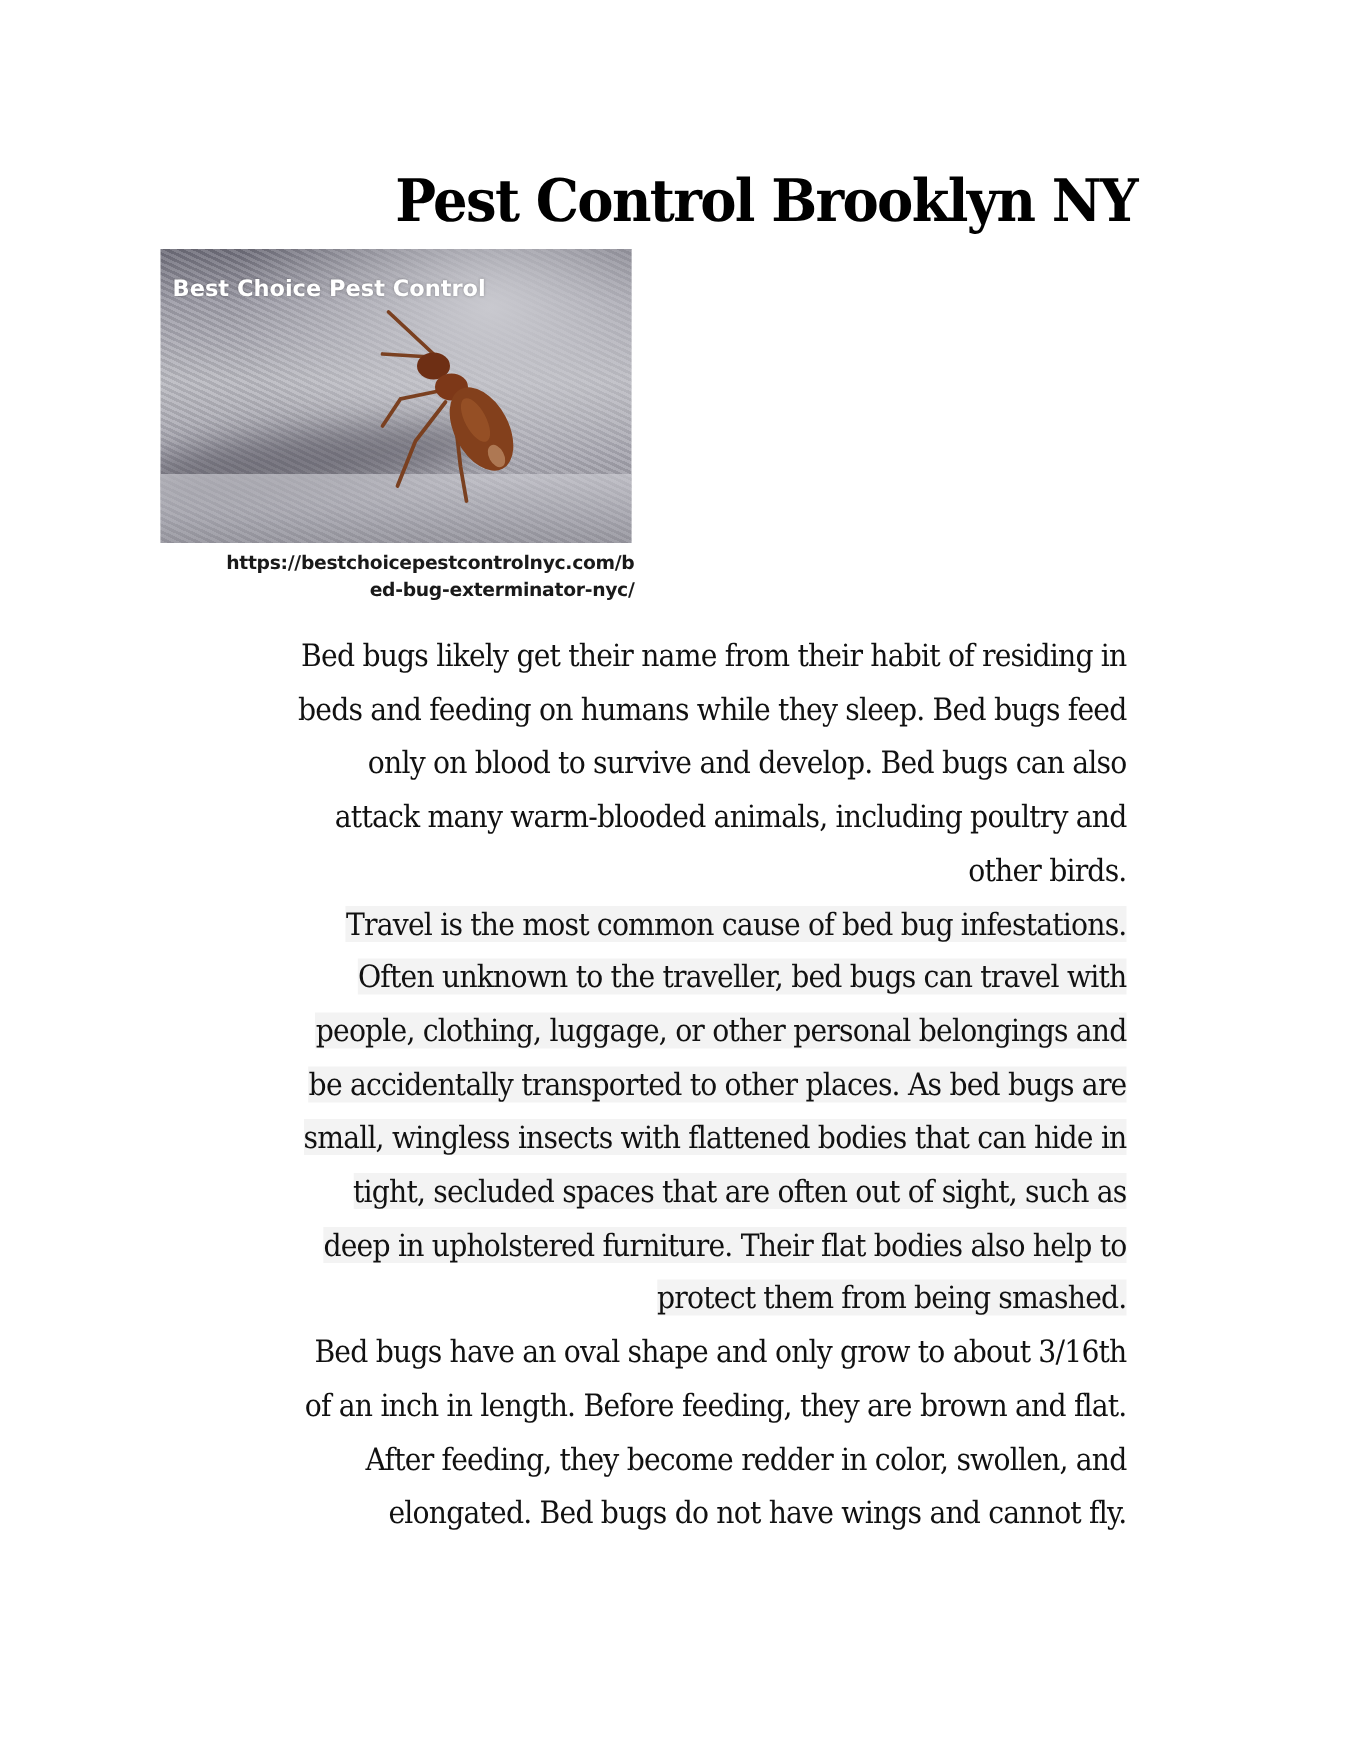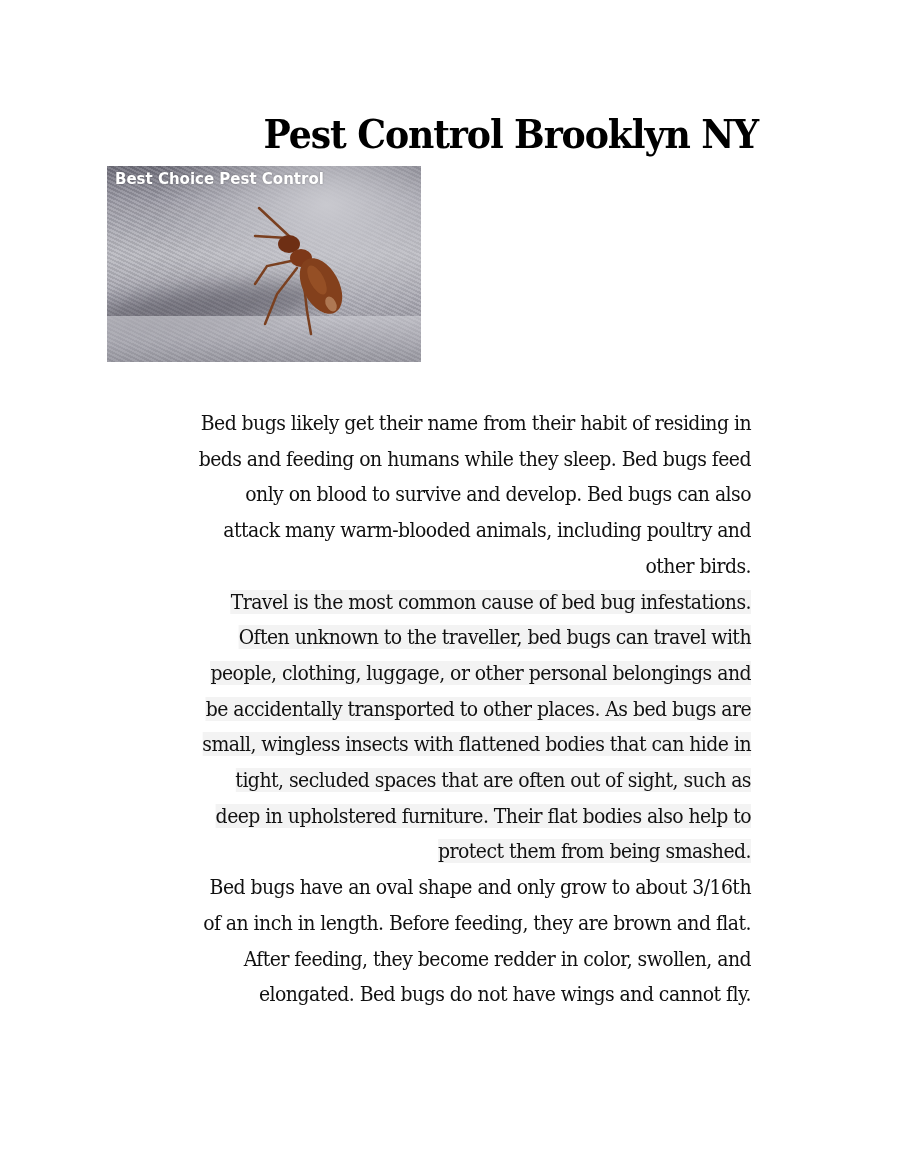--- a/index.html
+++ b/index.html
@@ -23,39 +23,39 @@
     .photo .shadow {
       position: absolute; left: -20px; top: 120px; width: 240px; height: 40px;
       background: rgba(60,58,68,0.45); border-radius: 50%; filter: blur(10px);
       transform: rotate(-6deg);
     }
     .photo .fold {
       position: absolute; left: 0; top: 150px; width: 314px; height: 50px;
       background: linear-gradient(180deg, rgba(210,210,216,0.6), rgba(160,160,168,0.3));
     }
     .photo-caption {
-      position: absolute; left: 8px; top: 4px;
+      position: absolute; left: 8px; top: 17px;
       font-family: "DejaVu Sans", "Liberation Sans", sans-serif;
       font-weight: bold; font-size: 15px; color: #ffffff;
       text-shadow: 0 0 2px rgba(0,0,0,0.3);
     }
     .bug { position: absolute; left: 140px; top: 40px; width: 110px; height: 140px; }
     .url {
       position: absolute; left: 2px; top: 200px; width: 314px;
       font-family: "DejaVu Sans", "Liberation Sans", sans-serif;
       font-weight: bold; font-size: 12.5px; line-height: 18px; color: #1a1a1a;
       letter-spacing: -0.2px; word-break: break-all;
     }
     .body-text {
       font-family: "DejaVu Serif", "Liberation Serif", serif;
       font-size: 20.5px; line-height: 35.7px; color: #111;
       letter-spacing: -0.6px; margin: 0;
     }
     .line { display: block; white-space: nowrap; transform: scaleX(0.92); transform-origin: left center; }
-    .p1 { }
+    .p1 { margin-top: 14px; }
     .hl .line span { background: #f3f3f3; }
   </style>
 </head>
 <body>
 
 <div class="page">
   <h1 class="title">Pest Control Brooklyn NY</h1>
 
   <div class="figure">
     <div class="photo">
@@ -70,20 +70,24 @@
           <path d="M56 70 L60 105 L64 128"></path>
           <path d="M62 58 L78 70"></path>
         </g>
         <ellipse cx="42" cy="38" rx="11" ry="9" fill="#6e2f14"></ellipse>
         <ellipse cx="54" cy="52" rx="11" ry="9" fill="#7d3818"></ellipse>
         <ellipse cx="74" cy="80" rx="18" ry="30" transform="rotate(-28 74 80)" fill="#83401c"></ellipse>
         <ellipse cx="70" cy="74" rx="7" ry="16" transform="rotate(-28 70 74)" fill="#a15a2c" opacity="0.6"></ellipse>
         <ellipse cx="84" cy="98" rx="5" ry="8" transform="rotate(-28 84 98)" fill="#d9b08a" opacity="0.5"></ellipse>
       </svg>
       <div class="photo-caption">Best Choice Pest Control</div>
+    </div>
+    <div class="url">
+      <div>https://bestchoicepestcontrolnyc.com/b</div>
+      <div>ed-bug-exterminator-nyc/</div>
     </div>
   </div>
 
   <p class="body-text p1">
     <span class="line">Bed bugs likely get their name from their habit of residing in</span>
     <span class="line">beds and feeding on humans while they sleep. Bed bugs feed</span>
     <span class="line">only on blood to survive and develop. Bed bugs can also</span>
     <span class="line">attack many warm-blooded animals, including poultry and</span>
     <span class="line">other birds.</span>
   </p>

